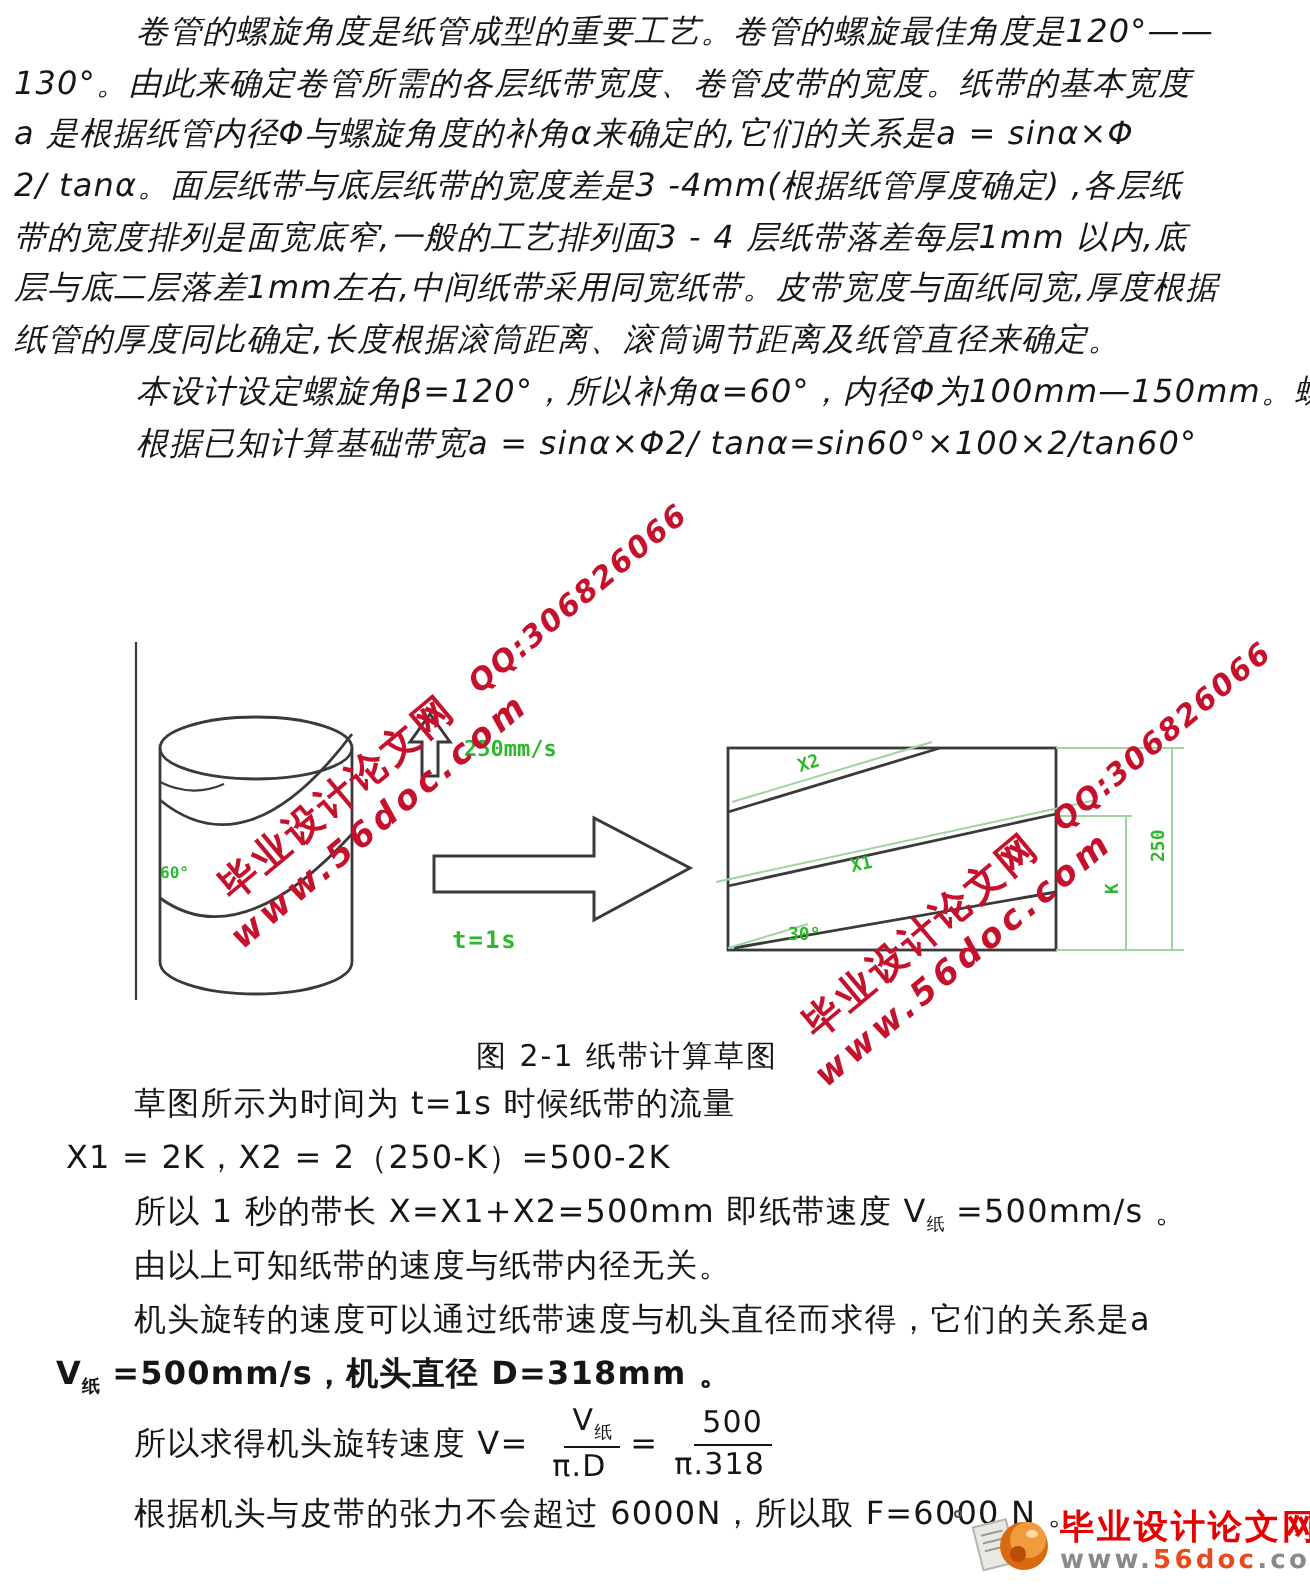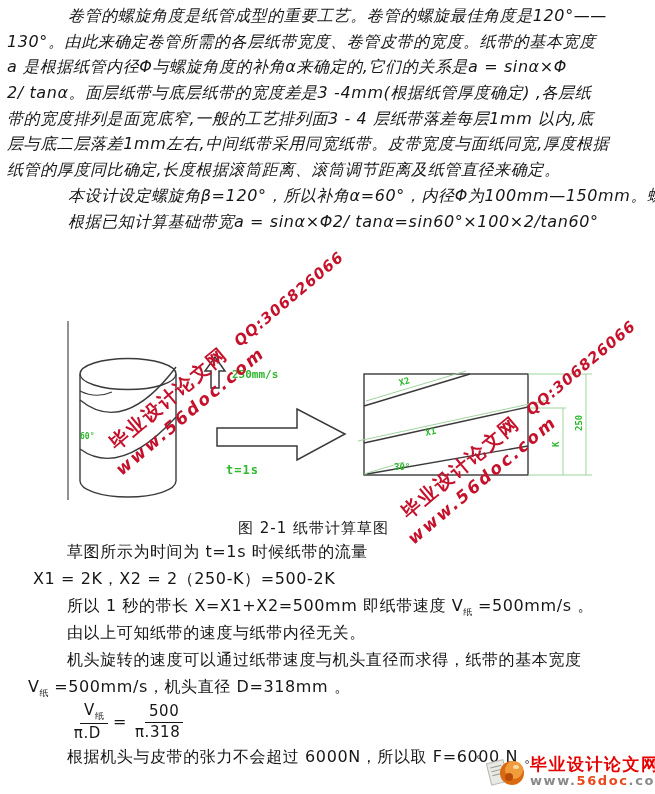--- a/index.html
+++ b/index.html
@@ -15,21 +15,21 @@
   body{
     width:655px;height:794px;background:#ffffff;position:relative;overflow:hidden;
     font-family:"DejaVu Sans","Liberation Sans",sans-serif;color:#161616;
   }
   .ln{white-space:nowrap;font-size:16px;letter-spacing:0.6px;line-height:25.7px;height:25.7px;}
   #toptext{position:absolute;left:7px;top:3px;width:648px;z-index:2;font-style:italic;}
   .ind{padding-left:61px;}
   .low{position:absolute;left:7px;white-space:nowrap;font-size:16px;letter-spacing:0.6px;line-height:22px;z-index:2;}
   .ind2{padding-left:60px;}
   .ind3{padding-left:26px;}
-  .ind4{padding-left:21px;}
+  .ind4{padding-left:21px;font-weight:bold;}
   sub.vs{font-size:9px;vertical-align:-4px;letter-spacing:0;}
   #p9{display:flex;align-items:center;height:46px;gap:5px;}
   .frac{display:inline-flex;flex-direction:column;align-items:center;line-height:1.15;font-size:15px;}
   .frac .num{border-bottom:1.4px solid #161616;padding:0 4px 1px;margin-left:13px;}
   .frac .den{padding-top:1px;}
   #caption{position:absolute;left:197px;top:519px;font-size:15px;letter-spacing:1px;z-index:2;margin-left:41px;}
   
   #figsvg{position:absolute;left:0;top:0;z-index:1;}
   .ink{stroke:var(--ink);fill:none;stroke-width:1.4;}
   .inkthin{stroke:var(--ink);fill:none;stroke-width:1.1;}
@@ -126,25 +126,26 @@
 </div>
 
 <div id="caption">图 2-1 纸带计算草图</div>
 
 <div class="low ind2" style="top:541px">草图所示为时间为 t=1s 时候纸带的流量</div>
 <div class="low ind3" style="top:568px">X1 = 2K，X2 = 2（250-K）=500-2K</div>
 <div class="low ind2" style="top:595px">
   <span>所以 1 秒的带长 X=X1+X2=500mm 即纸带速度 V</span><sub class="vs">纸</sub><span> =500mm/s 。</span>
 </div>
 <div class="low ind2" style="top:622px">由以上可知纸带的速度与纸带内径无关。</div>
-<div class="low ind2" style="top:649px">机头旋转的速度可以通过纸带速度与机头直径而求得，纸带的基本宽度</div>
+<div class="low ind2" style="top:649px">机头旋转的速度可以通过纸带速度与机头直径而求得，它们的关系是a</div>
 <div class="low ind4" style="top:676px">
   <span>V</span><sub class="vs">纸</sub><span> =500mm/s，机头直径 D=318mm 。</span>
 </div>
 <div class="low ind2" id="p9" style="top:699px">
+  <span>所以求得机头旋转速度 V=</span>
   <span class="frac">
     <span class="num"><span>V</span><sub class="vs">纸</sub></span>
     <span class="den">π.D</span>
   </span>
   <span>=</span>
   <span class="frac">
     <span class="num">500</span>
     <span class="den">π.318</span>
   </span>
 </div>

